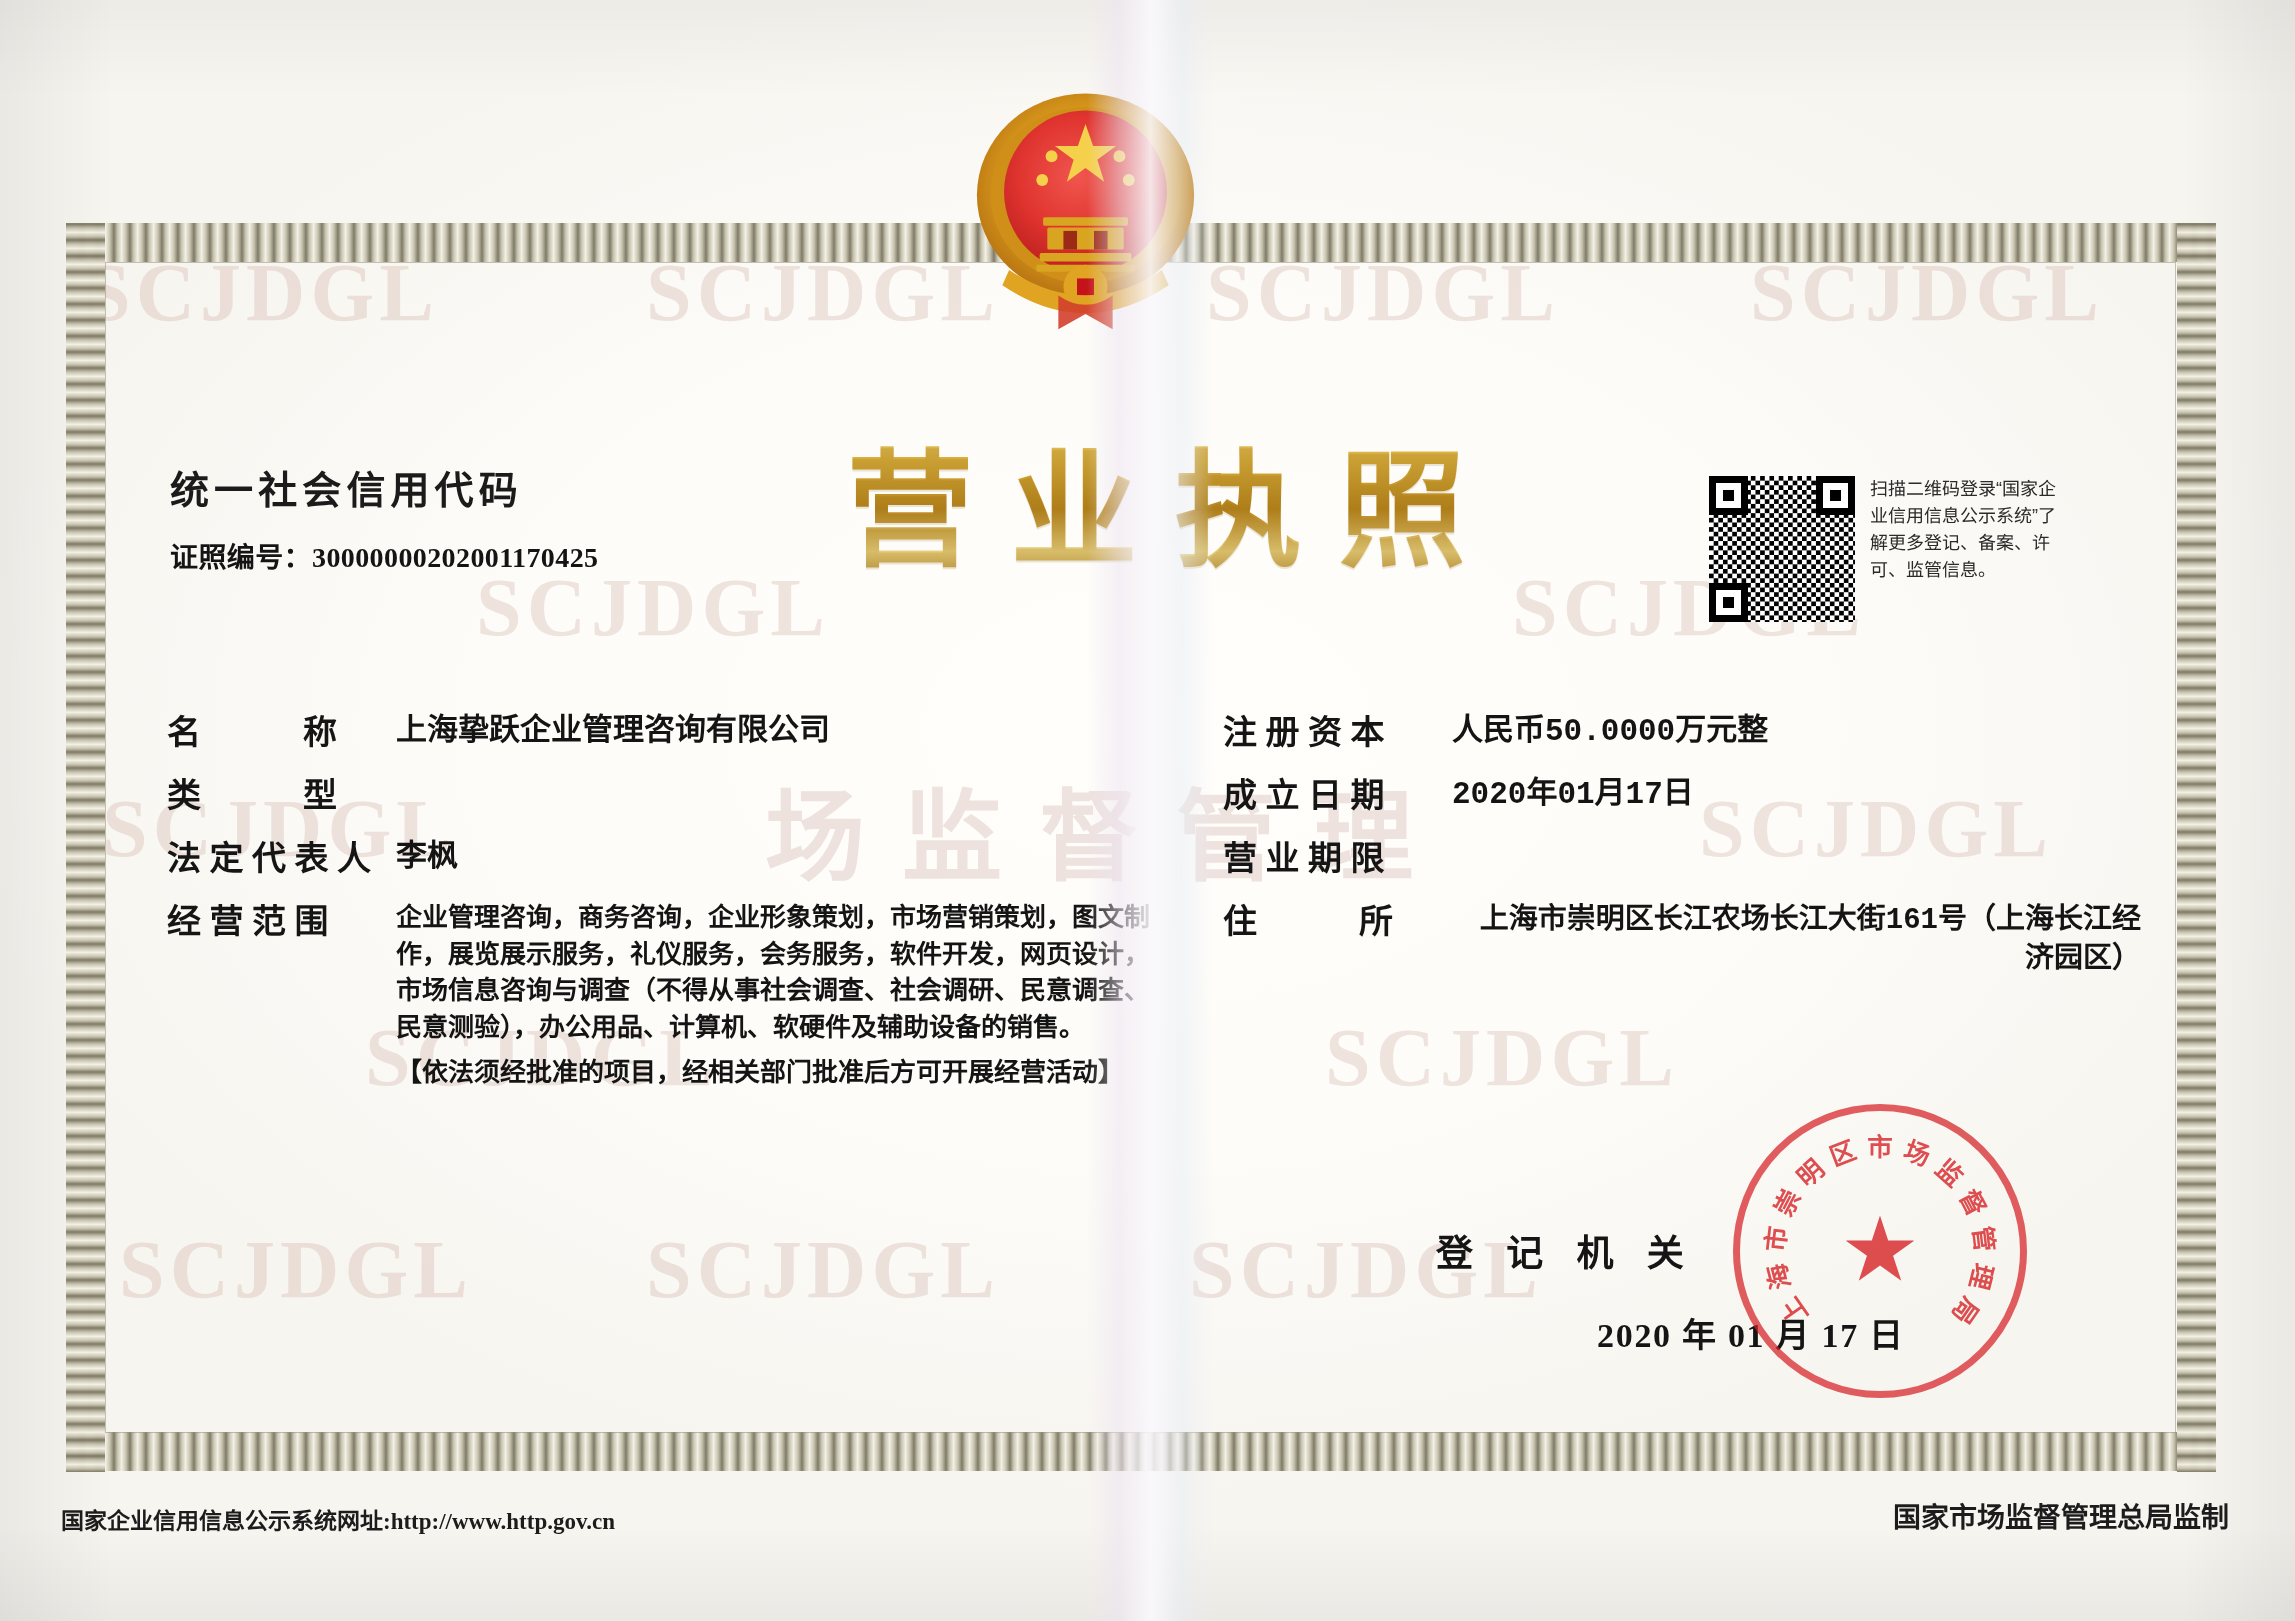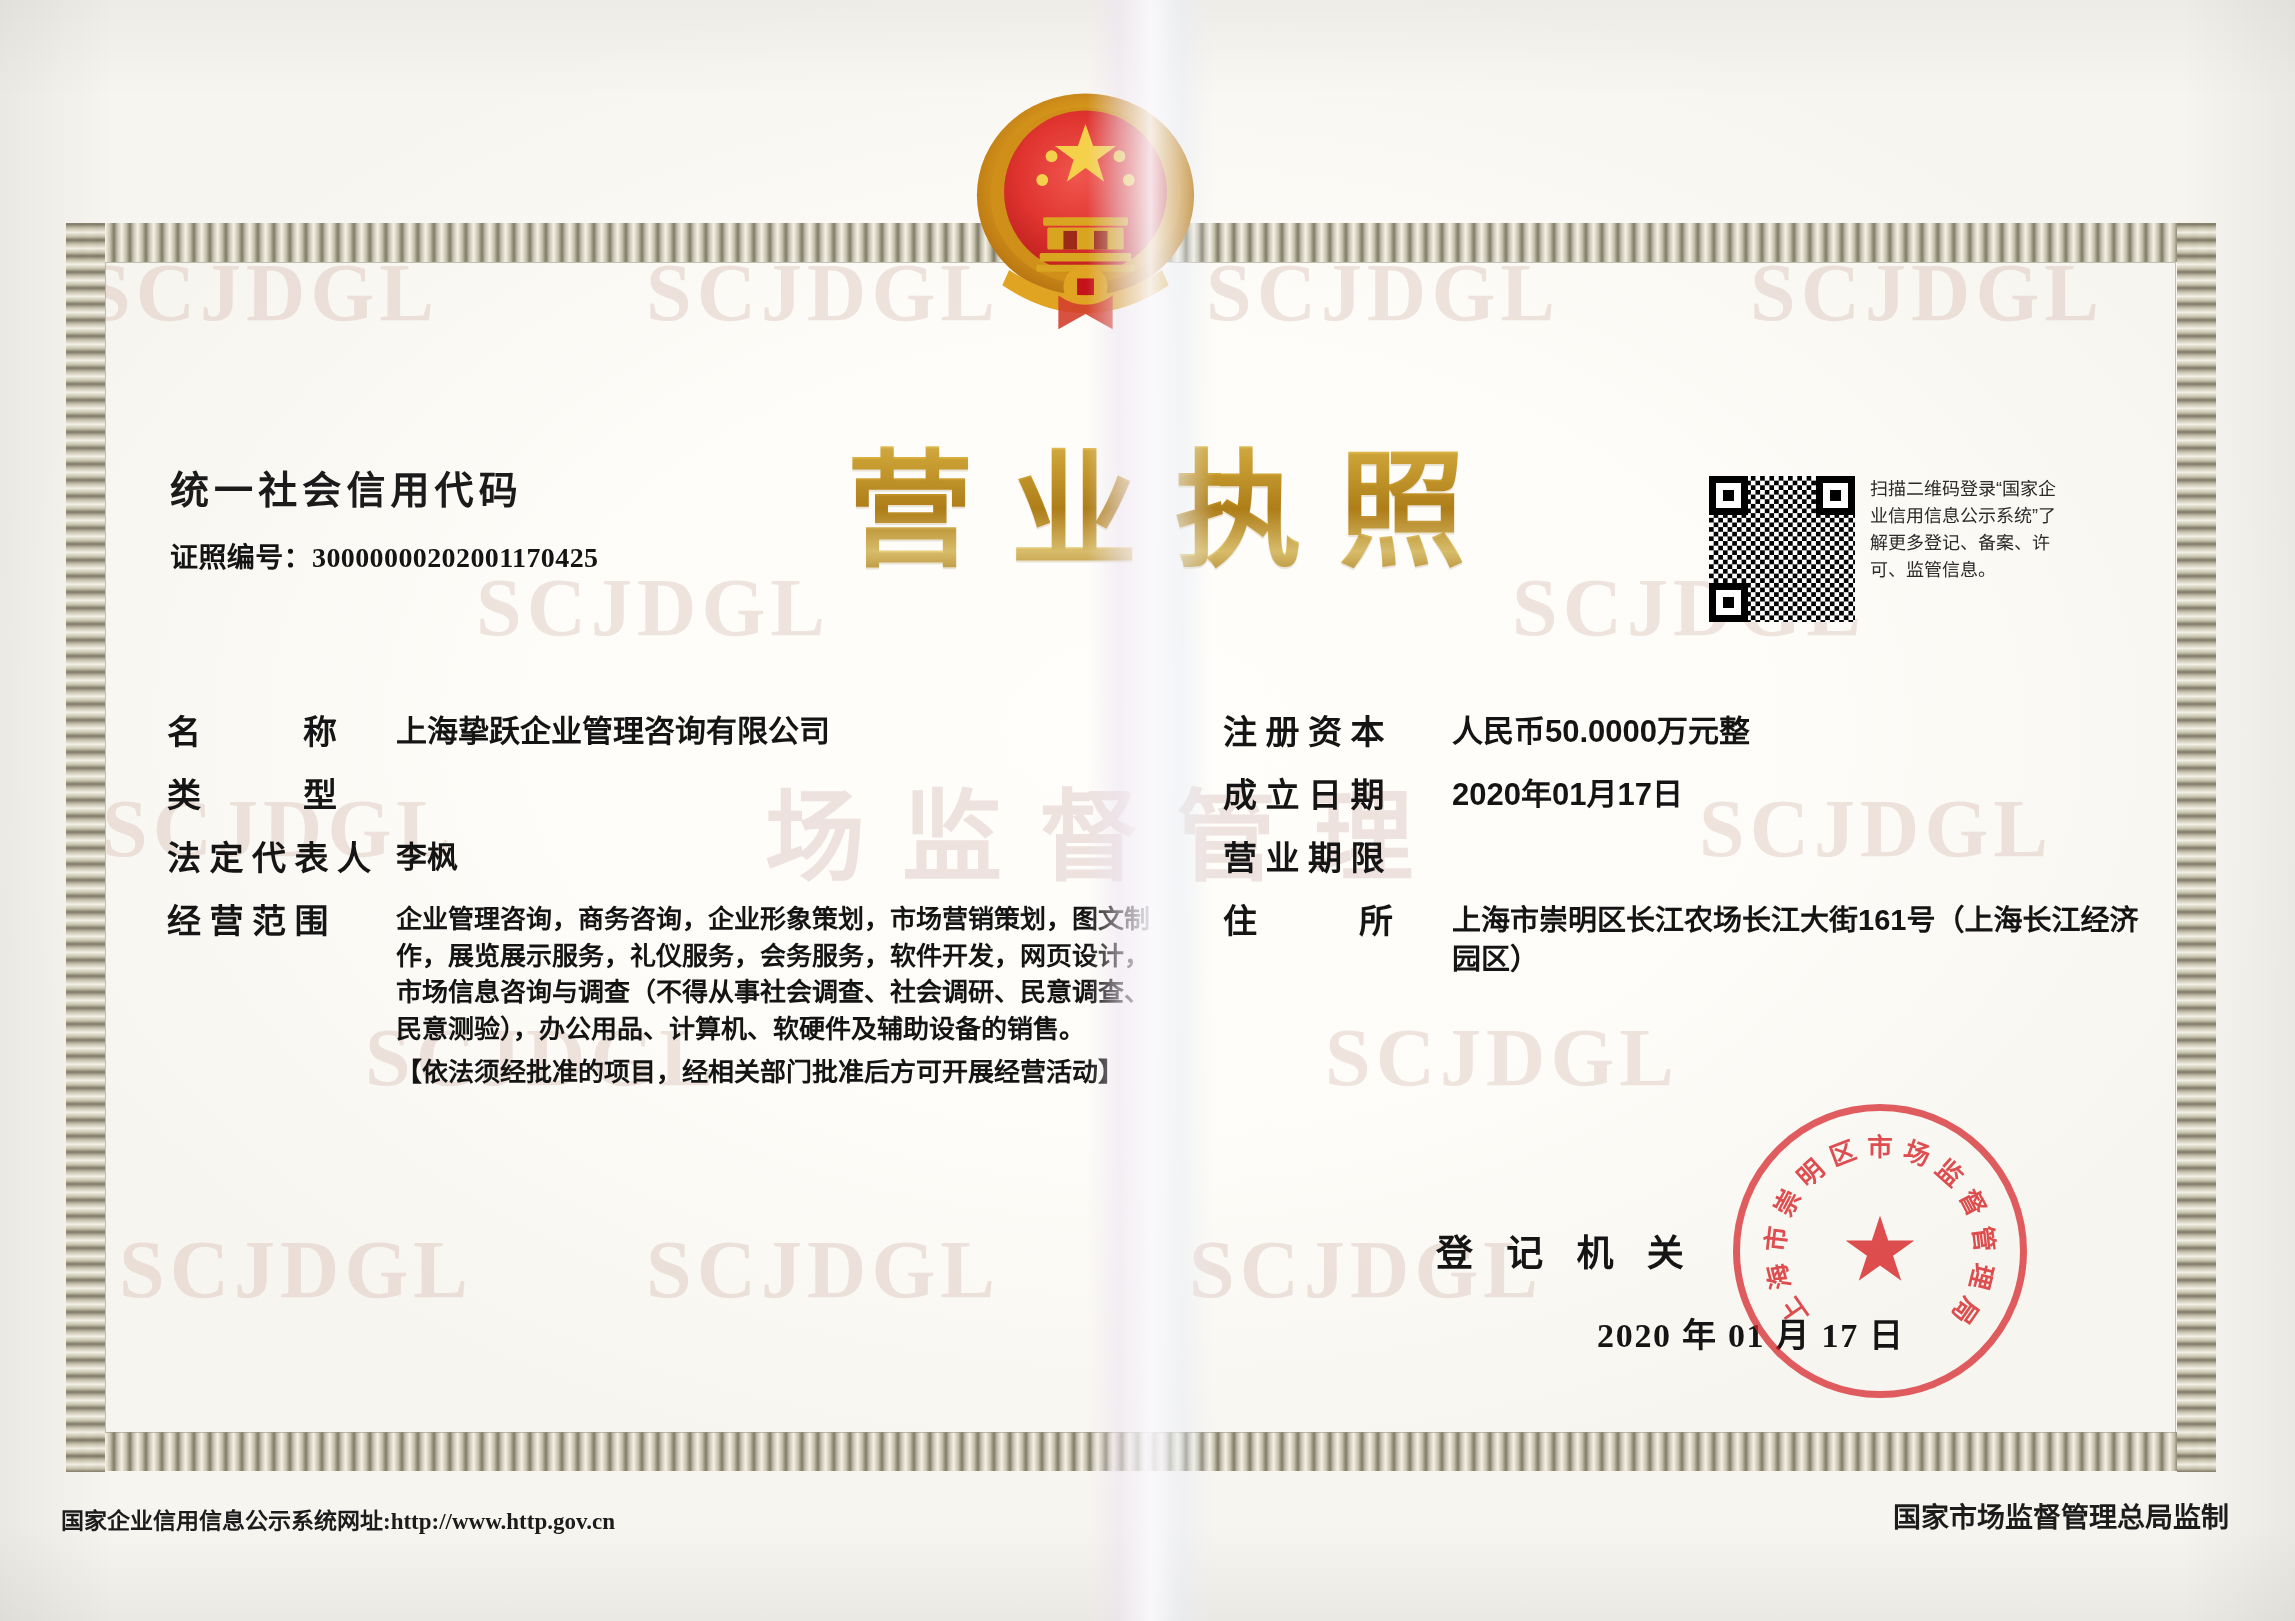--- a/index.html
+++ b/index.html
@@ -252,21 +252,21 @@
     line-height: 1.25;
     white-space: nowrap;
   }
   .label.w5 { width: 229px; display: flex; justify-content: space-between; }
   .label.w4 { width: 229px; display: flex; justify-content: space-between; }
   .value {
     font-size: 31px;
     color: #141414;
     font-weight: 700;
     line-height: 1.3;
-    font-family: Liberation Sans, sans-serif;
+    font-family: Liberation Mono, monospace;
   }
   .value.small {
     font-size: 26px;
     line-height: 1.42;
     font-weight: 700;
   }
   .scope-extra {
     font-size: 26px;
     line-height: 1.42;
     font-weight: 700;
@@ -491,21 +491,21 @@
       <div class="label w4">成 立 日 期</div>
       <div class="value">2020年01月17日</div>
     </div>
 
     <div class="row">
       <div class="label w4">营 业 期 限</div>
     </div>
 
     <div class="row">
       <div class="label w4">住　　　所</div>
-      <div class="value" style="flex:1; font-size:29px; line-height:1.35;">上海市崇明区长江农场长江大街161号（上海长江经济园区）</div>
+      <div class="value" style="flex:1; font-size:29px; line-height:1.35;text-align:right;">上海市崇明区长江农场长江大街161号（上海长江经济园区）</div>
     </div>
 
   </div>
 
   <div class="registry">登 记 机 关</div>
 
   <div class="reg-date">
     <span class="num">2020</span>
     <span>年</span>
     <span class="num">01</span>

